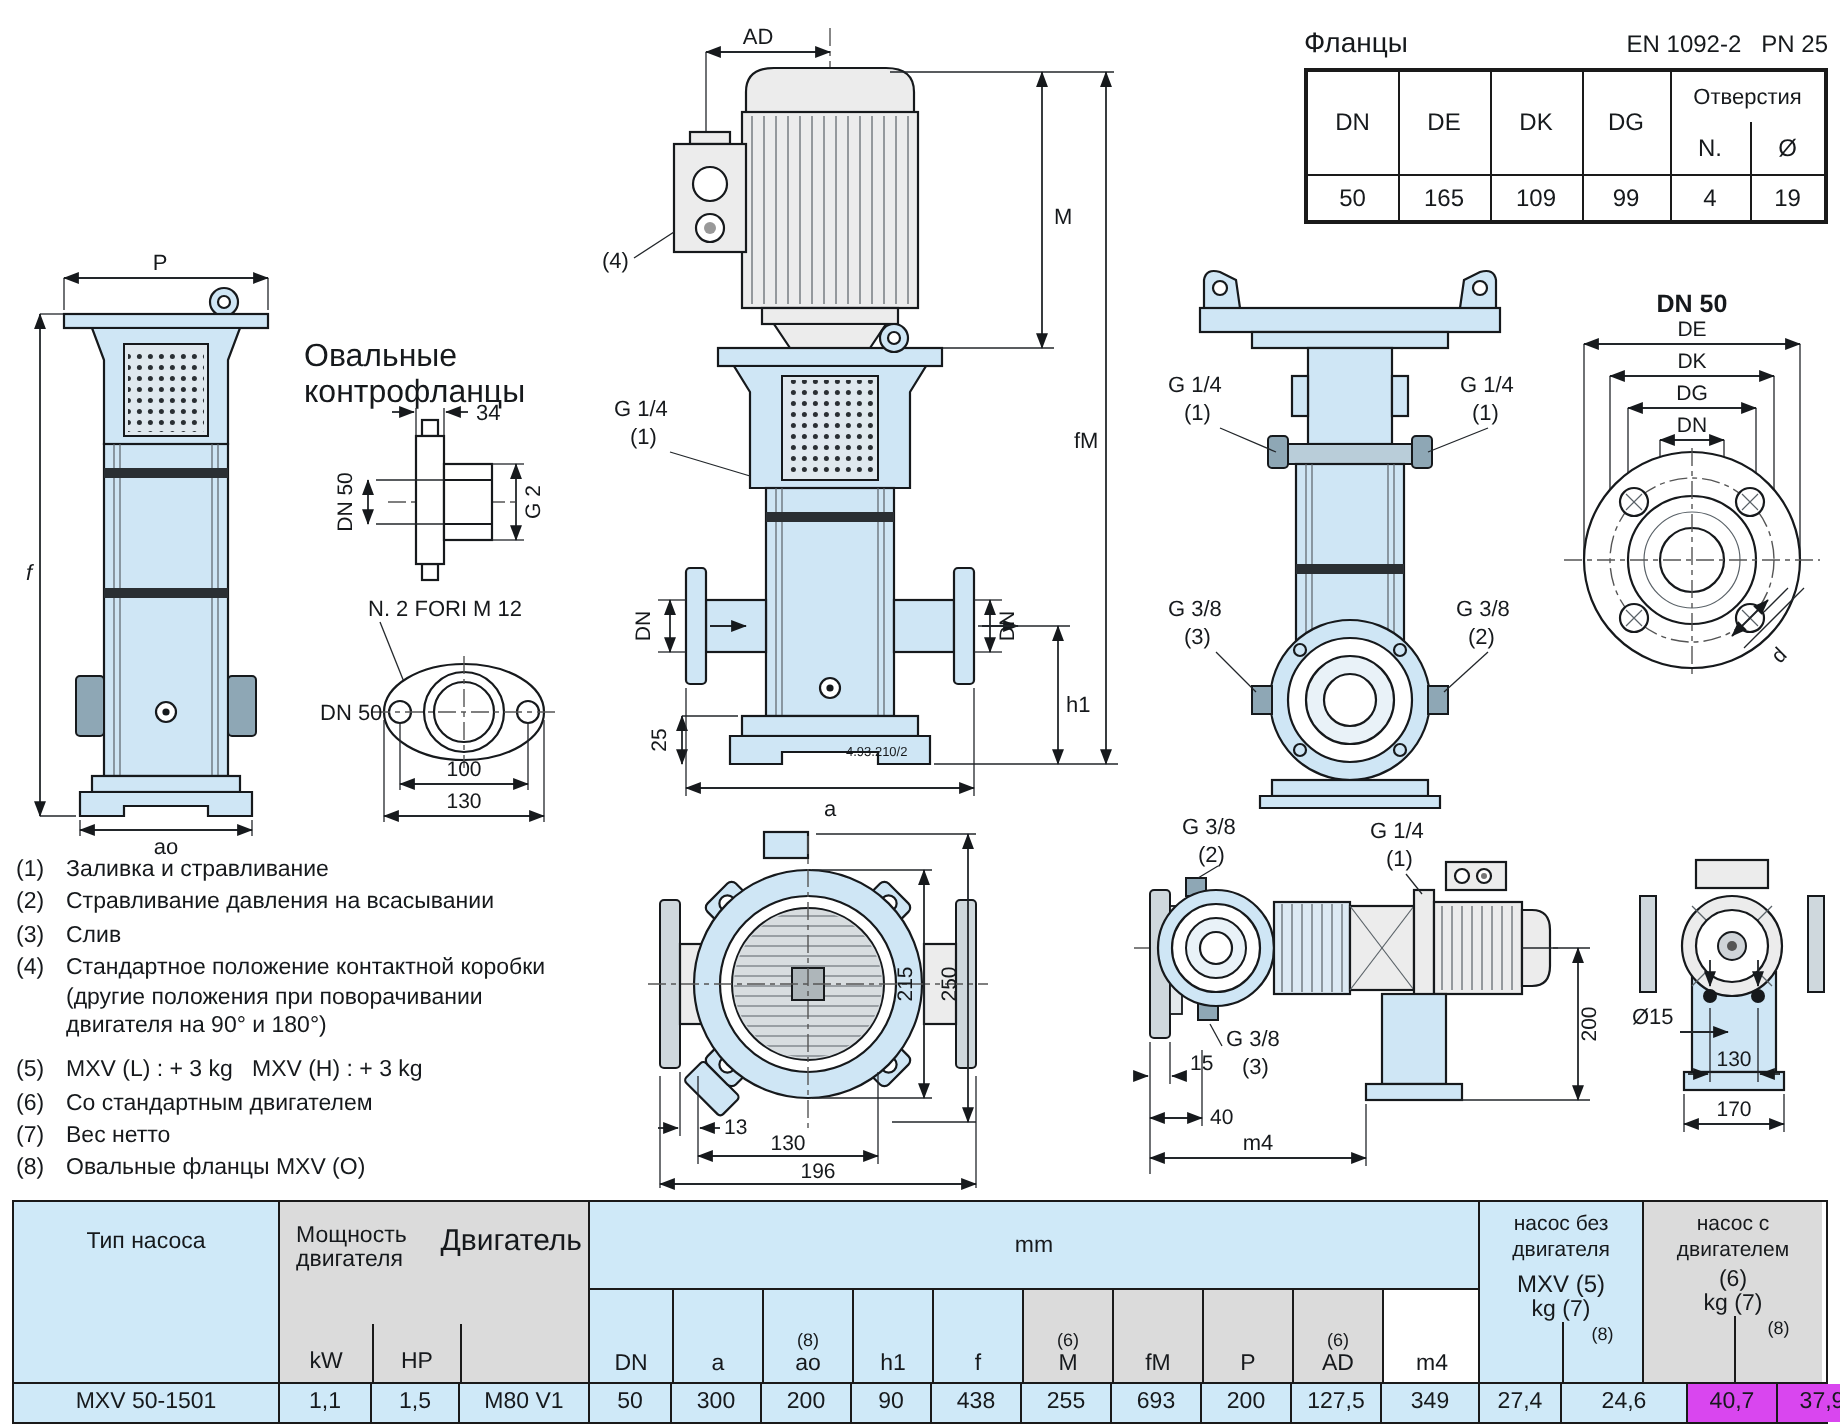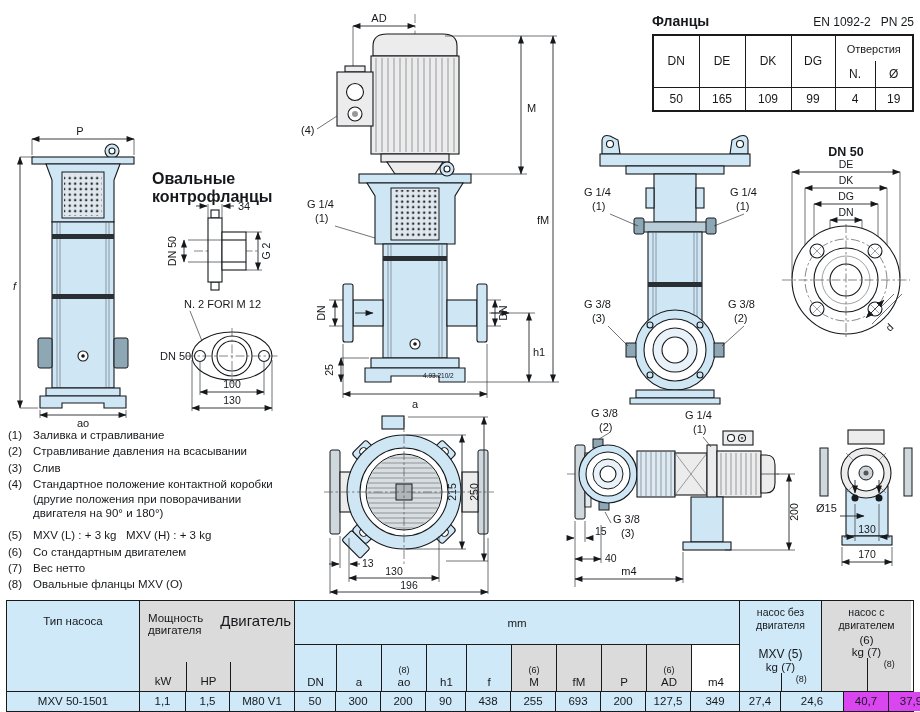--- a/index.html
+++ b/index.html
@@ -17,21 +17,21 @@
 .ln{stroke:#16191c;stroke-width:1.1;fill:none}
 .thin{stroke:#5a6268;stroke-width:0.6;fill:none}
 .fb{fill:#cfe6f5;stroke:#16191c;stroke-width:1.1}
 .fg{fill:#ececec;stroke:#16191c;stroke-width:1.1}
 .fw{fill:#fff;stroke:#16191c;stroke-width:1.1}
 .fp{fill:#dfe8ee;stroke:#16191c;stroke-width:1}
 .fd{fill:#8ea7b5;stroke:#16191c;stroke-width:1}
 .fs{fill:#cfd8dd;stroke:#16191c;stroke-width:1}
 .dk{fill:#2a2f33}
 .lbl{font-size:11.5px;line-height:1.25}
-.b{font-weight:bold}
+.b{font-weight:normal}
 
 .ftab{border-collapse:collapse;table-layout:fixed}
 .ftab td{border:1px solid #1a1a1a;text-align:center;font-size:12px;vertical-align:middle}
 .ftab{border:2px solid #1a1a1a}
 .ftab td.nb{border-bottom:none}
 .ftab td.nt{border-top:none}
 
 .mt{display:flex;flex-direction:column;border:1.8px solid #1a1a1a;width:908px;background:#fff}
 .hr{display:flex;height:90px}
 .dr{display:flex;height:20px;border-top:1.1px solid #1a1a1a}
@@ -569,21 +569,21 @@
             <span>AD</span>
           </div>
         <div class="sc bgW cl1" style="width:49px">
             <span>m4</span>
           </div>
       </div>
     </div>
     <div class="blk bgB bl1" style="width:82px">
       <div style="text-align:center;font-size:10.5px;line-height:1.2;padding-top:5px;white-space:pre-line">насос без
 двигателя</div>
-      <div style="text-align:center;font-size:12px;margin-top:16px">MXV (5)</div>
+      <div style="text-align:center;font-size:12px;margin-top:4px">MXV (5)</div>
       <div style="text-align:center;font-size:11.5px">kg (7)</div>
       <div style="display:flex;flex:1">
         <div style="width:41px"></div>
         <div class="cl1" style="width:41px;font-size:9px;text-align:center;padding-top:1px">(8)</div>
       </div>
     </div>
     <div class="blk bgG bl1" style="width:90px">
       <div style="text-align:center;font-size:10.5px;line-height:1.2;padding-top:5px;white-space:pre-line">насос с
 двигателем</div>
       <div style="text-align:center;font-size:11.5px;margin-top:3px">(6)</div>

